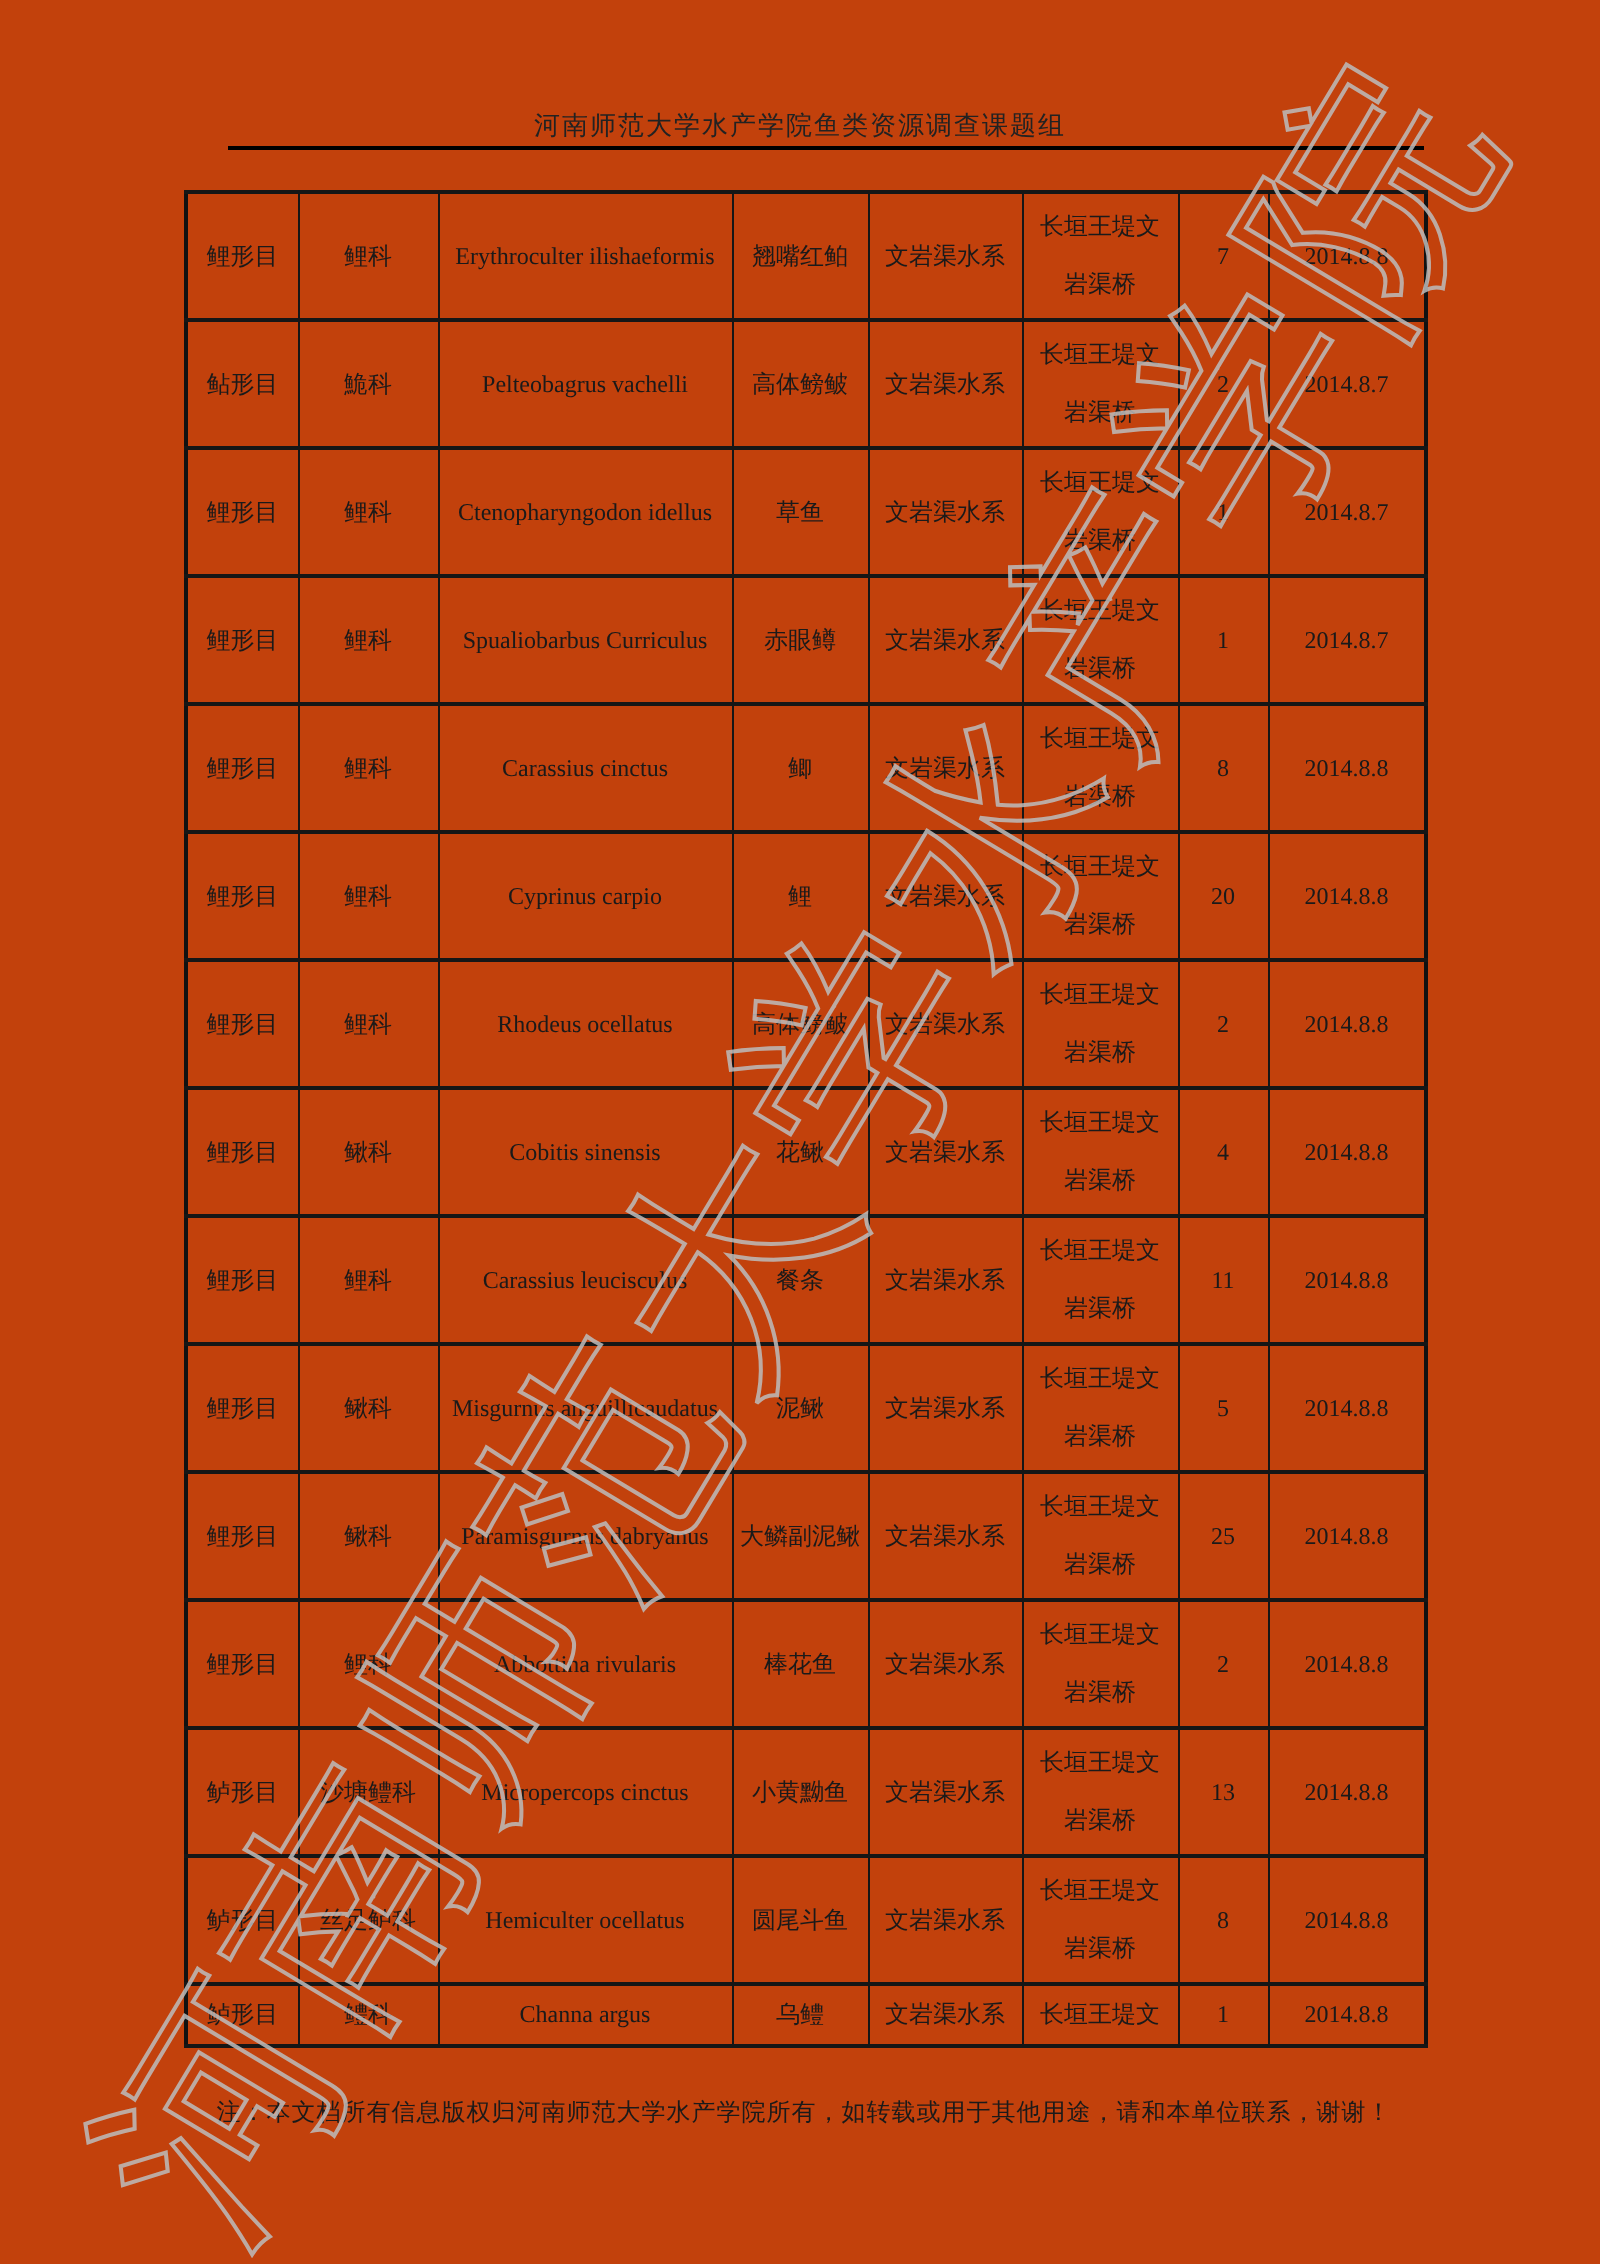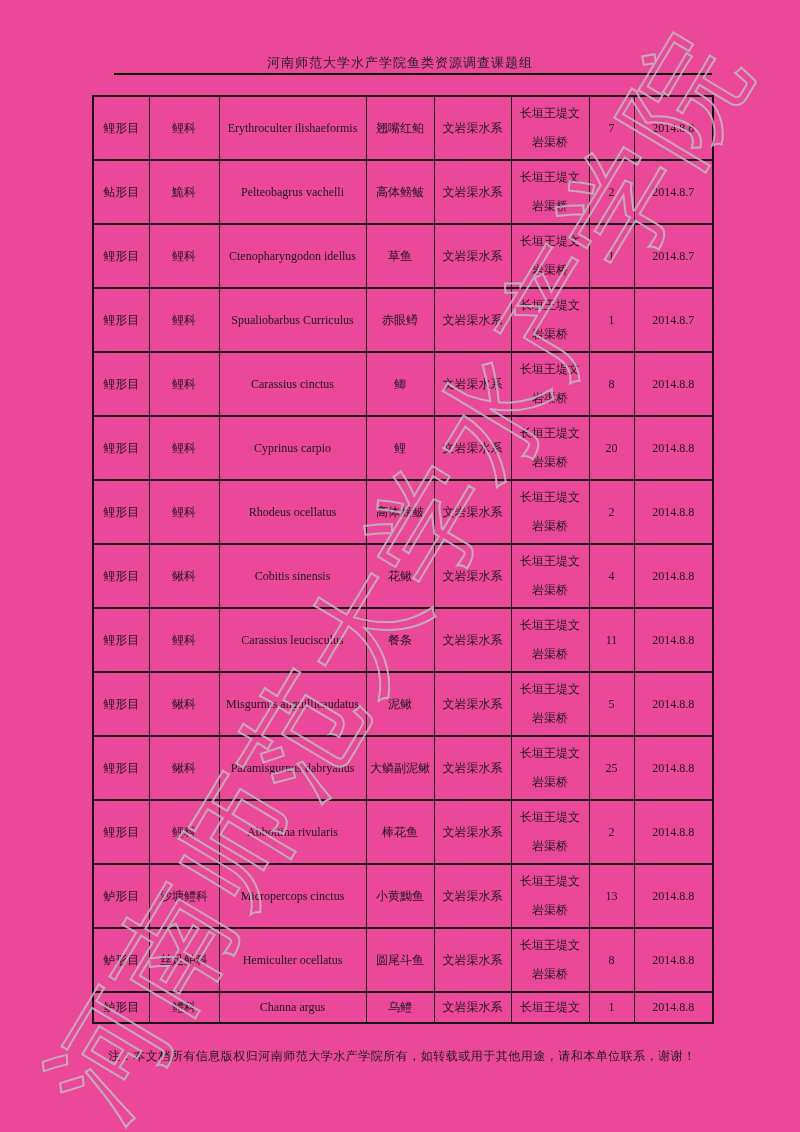--- a/index.html
+++ b/index.html
@@ -1,20 +1,20 @@
 <!DOCTYPE html>
 <html><head>
 <meta charset="utf-8">
 <style>
   html,body { margin:0; padding:0; background:#888; }
   .page {
     position:relative;
     width:800px; height:1132px;
     margin:0 auto;
-    background:#ec4899;
+    background:#c2410c;
     font-family:"Liberation Serif", serif;
     color:#1a1a1a;
     overflow:hidden;
   }
   .header-title {
     position:absolute;
     top:54px; left:0; width:100%;
     text-align:center;
     font-size:13px;
     letter-spacing:1px;

